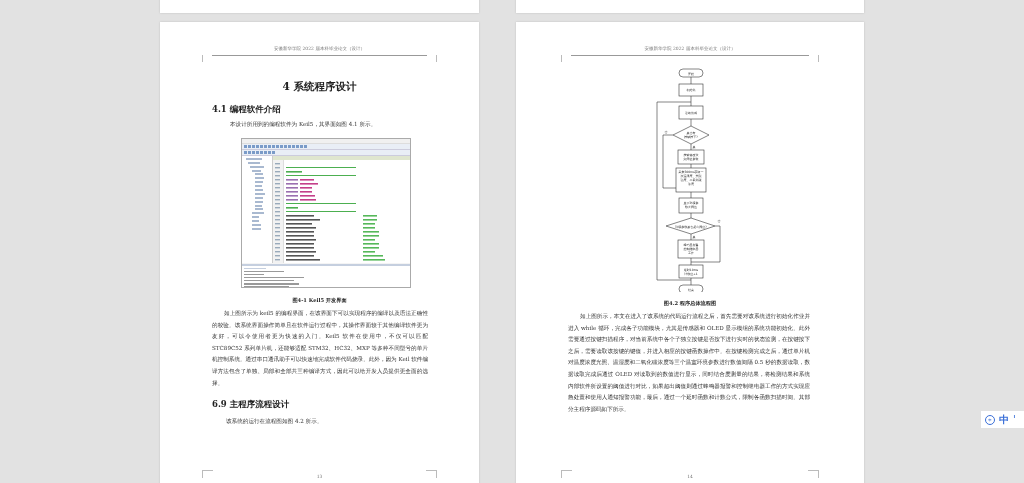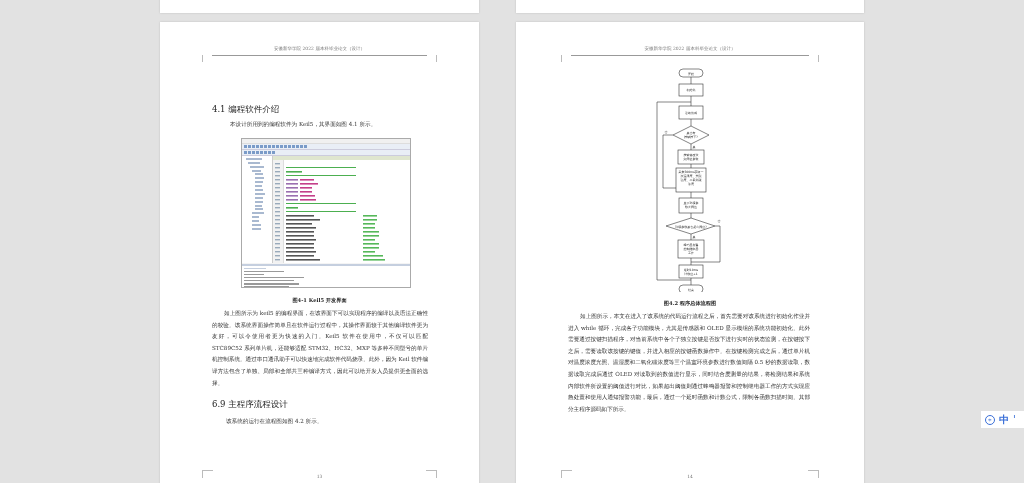--- a/index.html
+++ b/index.html
@@ -21,21 +21,21 @@
   .p-left .c-tl{left:42px;border-top-width:0;}
   .p-left .c-tr{right:42px;}
   .p-left .c-bl{left:42px;}
   .p-left .c-br{right:42px;}
   .p-right .c-tl{left:45px;}
   .p-right .c-tr{right:45px;}
   .p-right .c-bl{left:45px;}
   .p-right .c-br{right:45px;}
   .pnum{position:absolute;top:452px;left:0;right:0;text-align:center;font-size:4.5px;color:#777;}
   .ch-title{position:absolute;top:58px;left:0;right:0;text-align:center;font-size:10.5px;font-weight:bold;}
-  .sec{position:absolute;left:52px;font-size:8.5px;font-weight:normal;}
+  .sec{position:absolute;left:52px;font-size:8.5px;font-weight:bold;}
   .para{position:absolute;font-size:5.6px;line-height:11.6px;text-align:justify;color:#333;}
   .para .indent{display:inline-block;width:12px;}
   .caption{position:absolute;font-size:5.2px;font-weight:bold;text-align:center;left:0;right:0;}
   
   .keil{position:absolute;left:81px;top:116px;width:168px;height:148px;border:1px solid #aaa;background:#f4f4f4;overflow:hidden;}
   .k-menu{height:4px;background:#f0f0f0;border-bottom:1px solid #ddd;}
   .k-tb{height:6px;background:#e9eef6;border-bottom:1px solid #ccd;display:flex;gap:1px;padding:1px 2px;box-sizing:border-box;}
   .k-tb i{display:block;width:3px;height:3px;background:#7a9bc8;}
   .k-side{position:absolute;left:0;top:17px;width:30px;height:107px;background:#fff;border-right:1px solid #ccc;}
   .k-side .ln{height:2px;margin:1.9px 0 0 4px;background:#a9b9d0;}
@@ -58,20 +58,21 @@
 
 <div class="page page-top p-left"></div>
 <div class="page page-top p-right"></div>
 
 <div class="page page-main p-left">
   <div class="hdr">安徽新华学院 2022 届本科毕业论文（设计）</div>
   <div class="hdr-line"></div>
   <div class="corner c-tl"></div>
   <div class="corner c-tr"></div>
 
+  <div class="ch-title">4  系统程序设计</div>
   <div class="sec" style="top:82px;">4.1  编程软件介绍</div>
   <div class="para" style="top:97px;left:70px;width:220px;">本设计所用到的编程软件为 Keil5，其界面如图 4.1 所示。</div>
 
   <div class="keil">
     <div class="k-menu"></div>
     <div class="k-tb">
         <i></i>
         <i></i>
         <i></i>
         <i></i>

